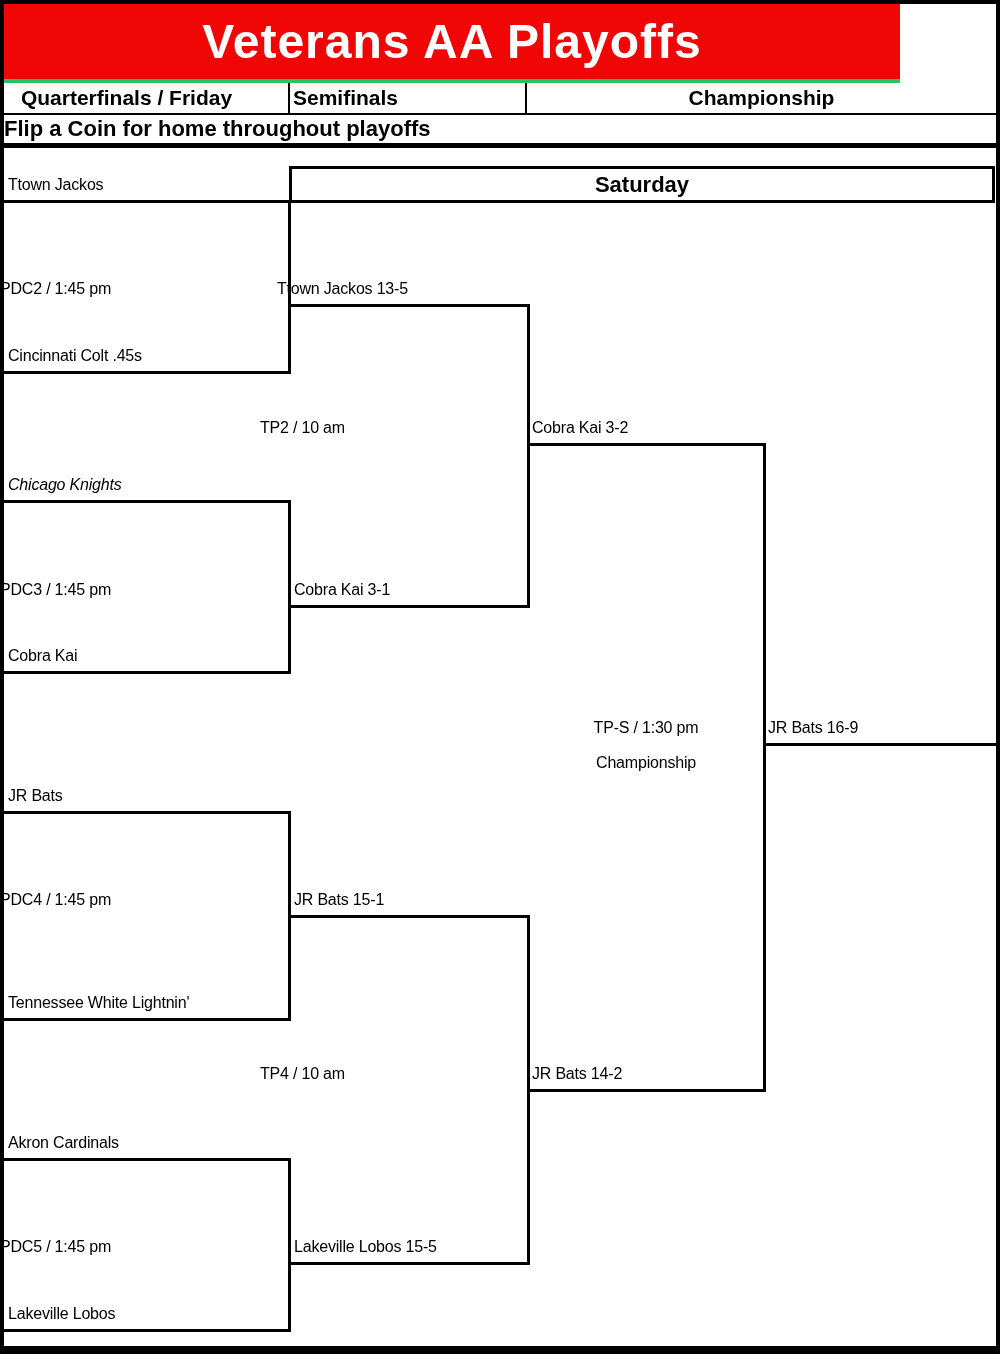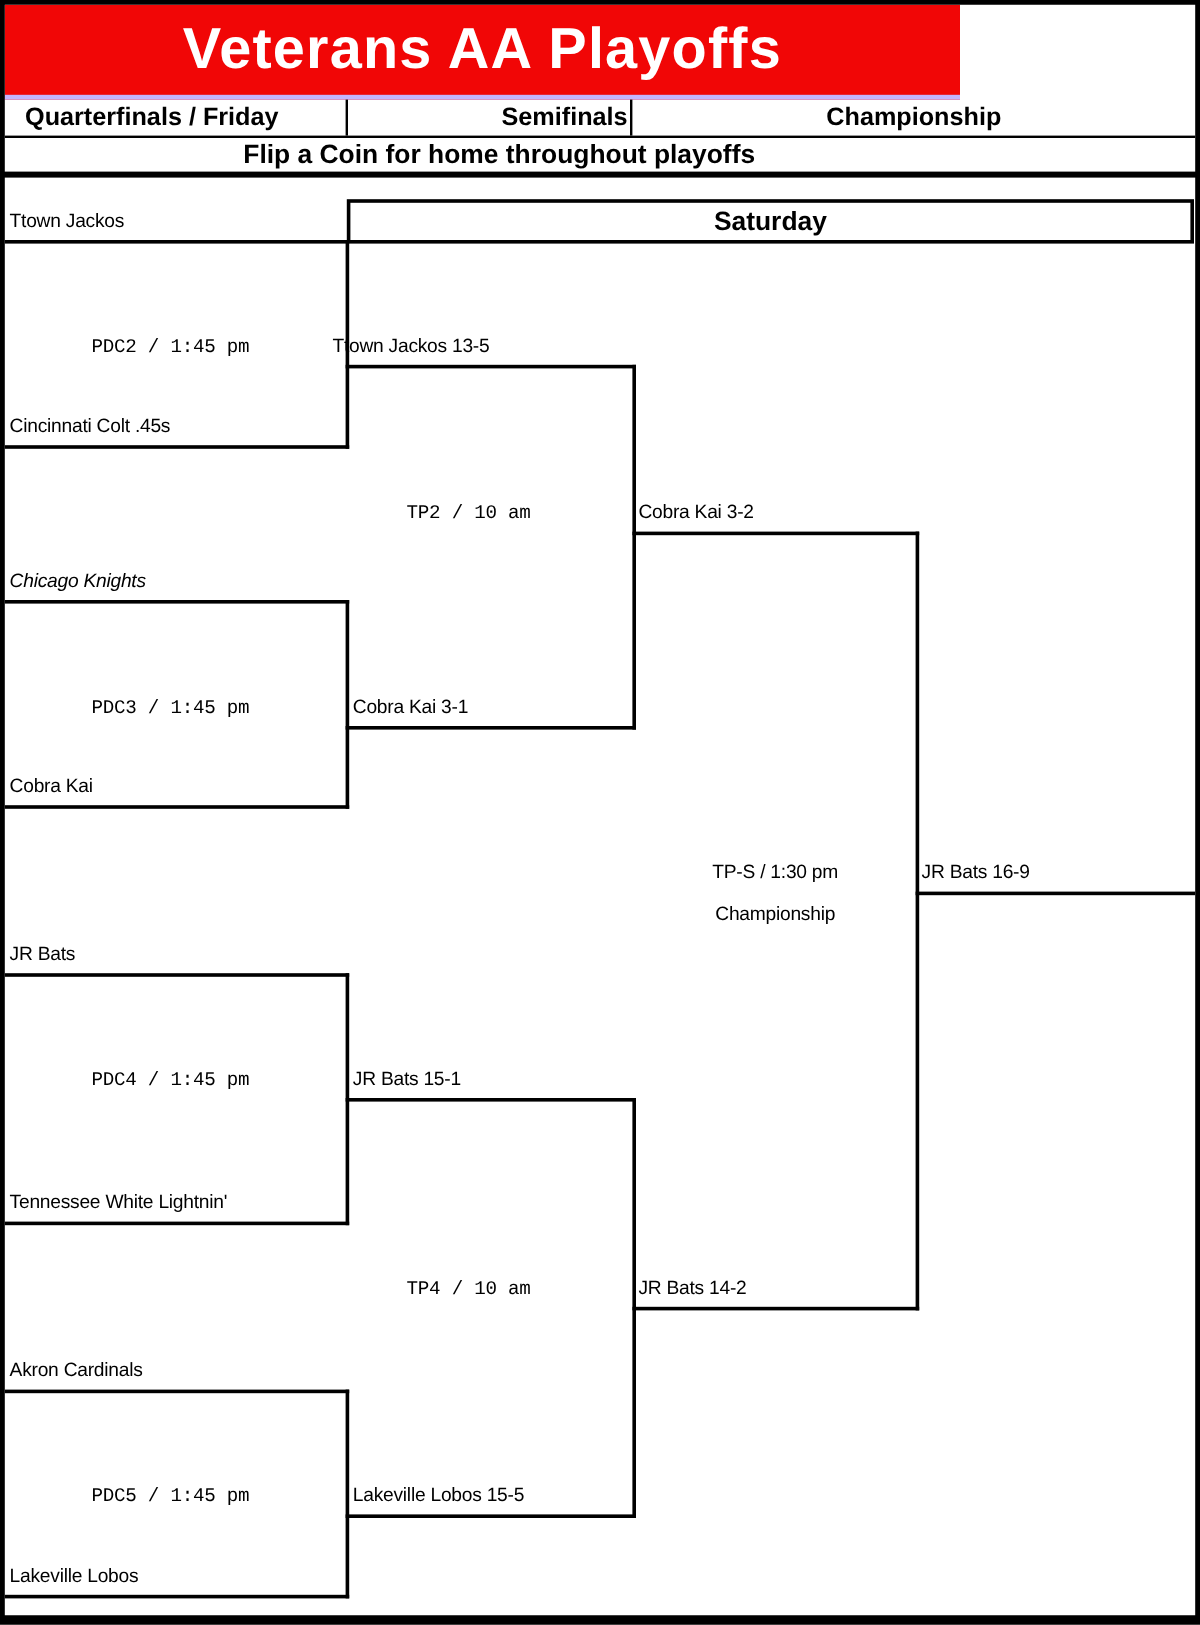--- a/index.html
+++ b/index.html
@@ -2,32 +2,32 @@
 <html><head>
 <meta charset="utf-8">
 <style>
   html,body{margin:0;padding:0;}
   body{
     width:1000px;height:1354px;position:relative;background:#fff;
     font-family:"Liberation Sans",sans-serif;color:#000;overflow:hidden;
   }
   .abs{position:absolute;}
   .page-border{left:0;top:0;width:992px;height:1342px;border:4px solid #000;border-bottom-width:8px;pointer-events:none;}
-  .banner{left:4px;top:4px;width:796px;height:75px;background:#F10606;border-bottom:4px solid #c4b5fd;}
+  .banner{left:4px;top:4px;width:896px;height:75px;background:#F10606;border-bottom:4px solid #22c55e;}
   .banner .title{width:100%;line-height:75px;text-align:center;color:#fff;font-size:48px;font-weight:bold;letter-spacing:1px;}
-  .hcell{top:83px;height:30px;line-height:30px;font-weight:bold;font-size:21px;text-align:right;}
+  .hcell{top:83px;height:30px;line-height:30px;font-weight:bold;font-size:21px;}
   .vdiv{top:83px;width:2px;height:30px;background:#000;}
   .hdiv{left:4px;top:113px;width:992px;height:2px;background:#000;}
-  .coinrow{left:4px;top:115px;width:824px;height:27px;line-height:27px;text-align:center;font-weight:bold;font-size:22px;}
+  .coinrow{left:4px;top:115px;width:824px;height:27px;line-height:27px;font-weight:bold;font-size:22px;}
   .thickline{left:0;top:143px;width:1000px;height:5px;background:#000;}
   .satbox{left:289px;top:166px;width:700px;height:31px;border:3px solid #000;line-height:31px;text-align:center;font-weight:bold;font-size:22px;}
   .t{font-size:16px;line-height:26px;white-space:nowrap;letter-spacing:-0.2px;}
   .hl{height:3px;background:#000;}
   .vl{width:3px;background:#000;}
-  .right{text-align:center;font-family:Liberation Mono, monospace;}
+  .right{text-align:left;}
   .center{text-align:center;}
 </style>
 </head>
 <body>
 
 <div class="abs banner" style="background: rgb(241, 6, 6);">
   <div class="title">Veterans AA Playoffs</div>
 </div>
 
 <div class="abs hcell center" style="left:4px;width:245px;">Quarterfinals / Friday</div>

